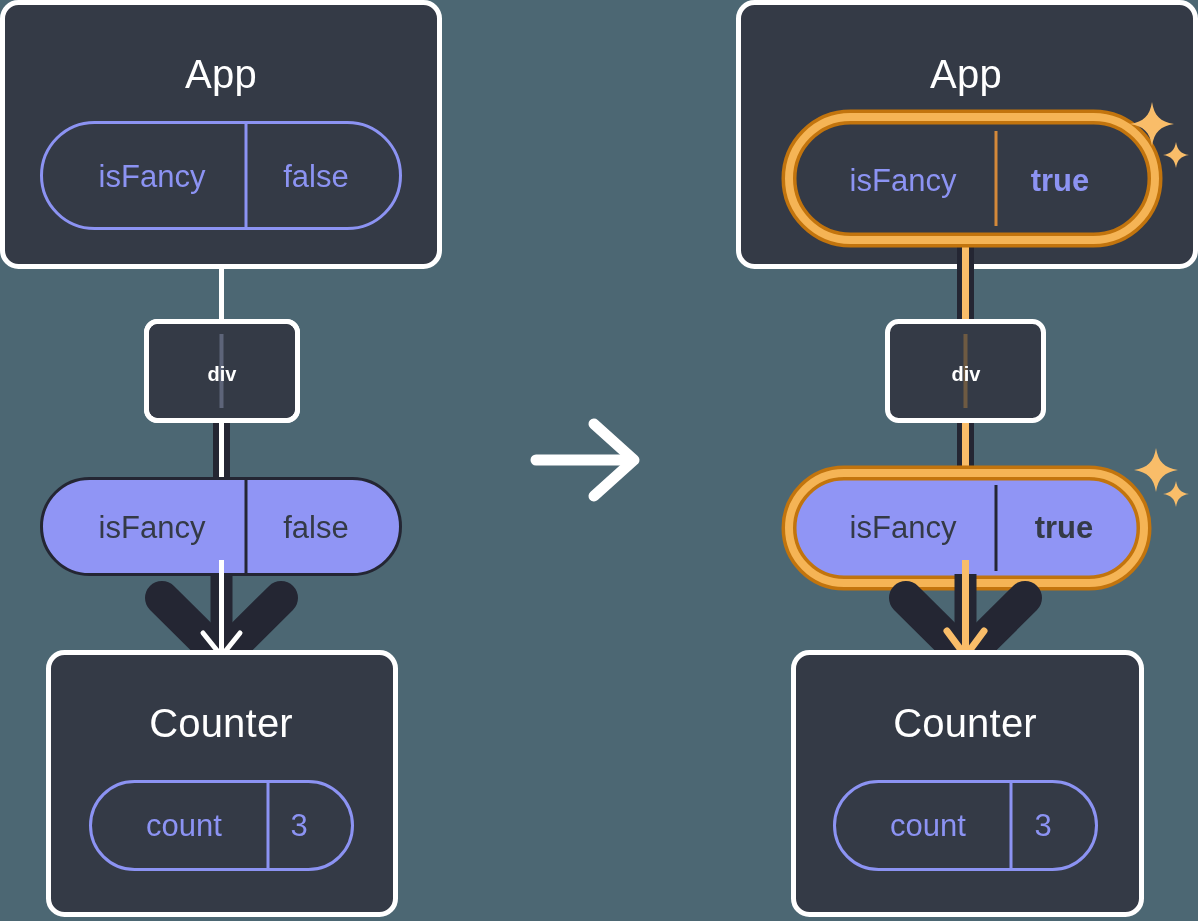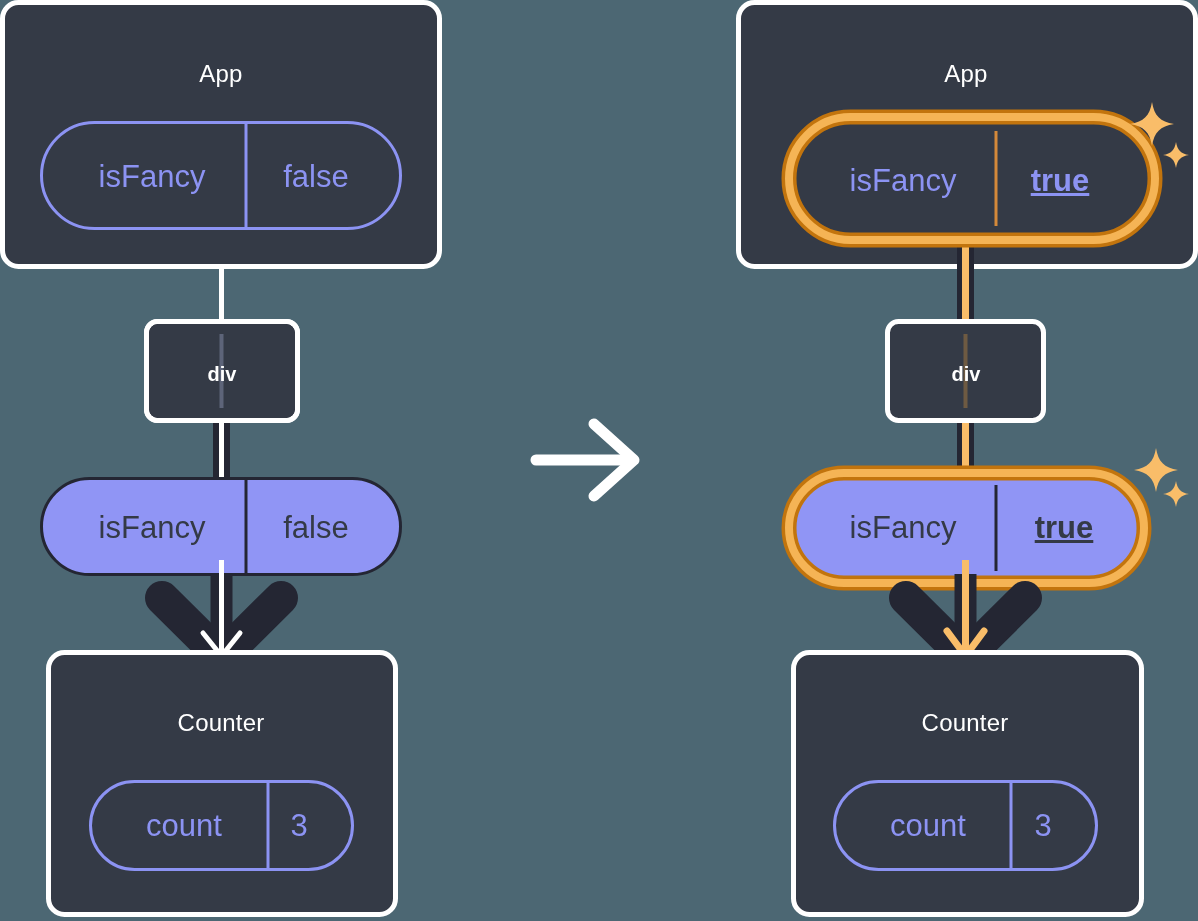--- a/index.html
+++ b/index.html
@@ -27,21 +27,21 @@
     height: 921px;
     overflow: visible;
   }
   .txt {
     position: absolute;
     white-space: nowrap;
     pointer-events: none;
   }
   .component-title {
     color: #ffffff;
-    font-size: 24px;
+    font-size: 40px;
     font-weight: 400;
     letter-spacing: 0.2px;
   }
   .tag-title {
     color: #ffffff;
     font-size: 20px;
     font-weight: 700;
   }
   .pill-label-outline {
     color: #8c93f3;
@@ -58,21 +58,20 @@
     font-size: 31px;
     font-weight: 400;
   }
   .pill-value-filled {
     color: #343a46;
     font-size: 31px;
     font-weight: 400;
   }
   .bold {
     font-weight: 700;
-    text-decoration: underline;
   }
   .center {
     transform: translate(-50%, -50%);
   }
 </style>
 </head>
 <body>
 
 <div id="stage">
 

